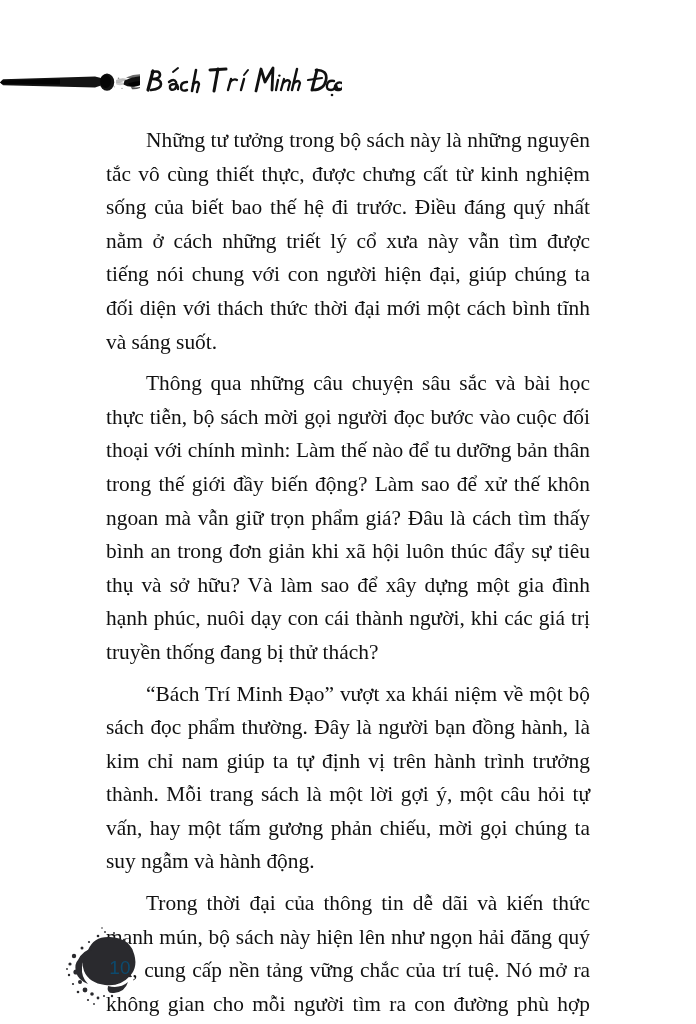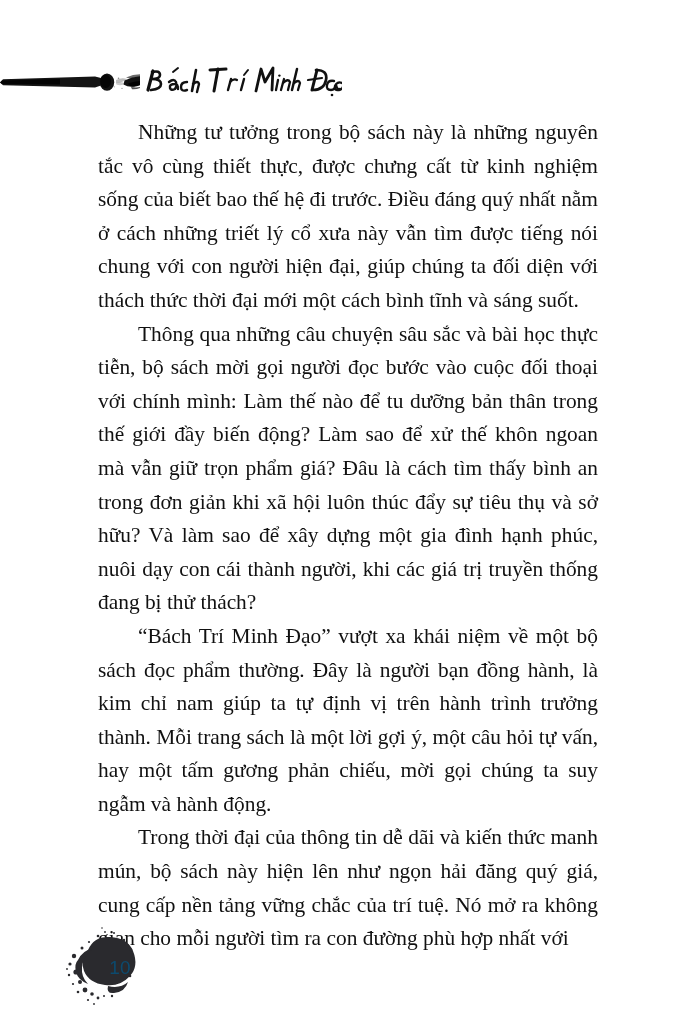--- a/index.html
+++ b/index.html
@@ -55,21 +55,21 @@
     top: 116px;
     width: 500px;
     text-align: justify;
     text-justify: inter-word;
     font-size: 21.4px;
     line-height: 33.6px;
     color: #111111;
     -webkit-font-smoothing: antialiased;
   }
   .body-text p {
-    margin: 0;
+    margin: 8px;
     text-indent: 40px;
   }
   .body-text p:last-child {
     text-align: justify;
   }
 
   
   .page-number-wrap {
     position: absolute;
     left: 58px;

